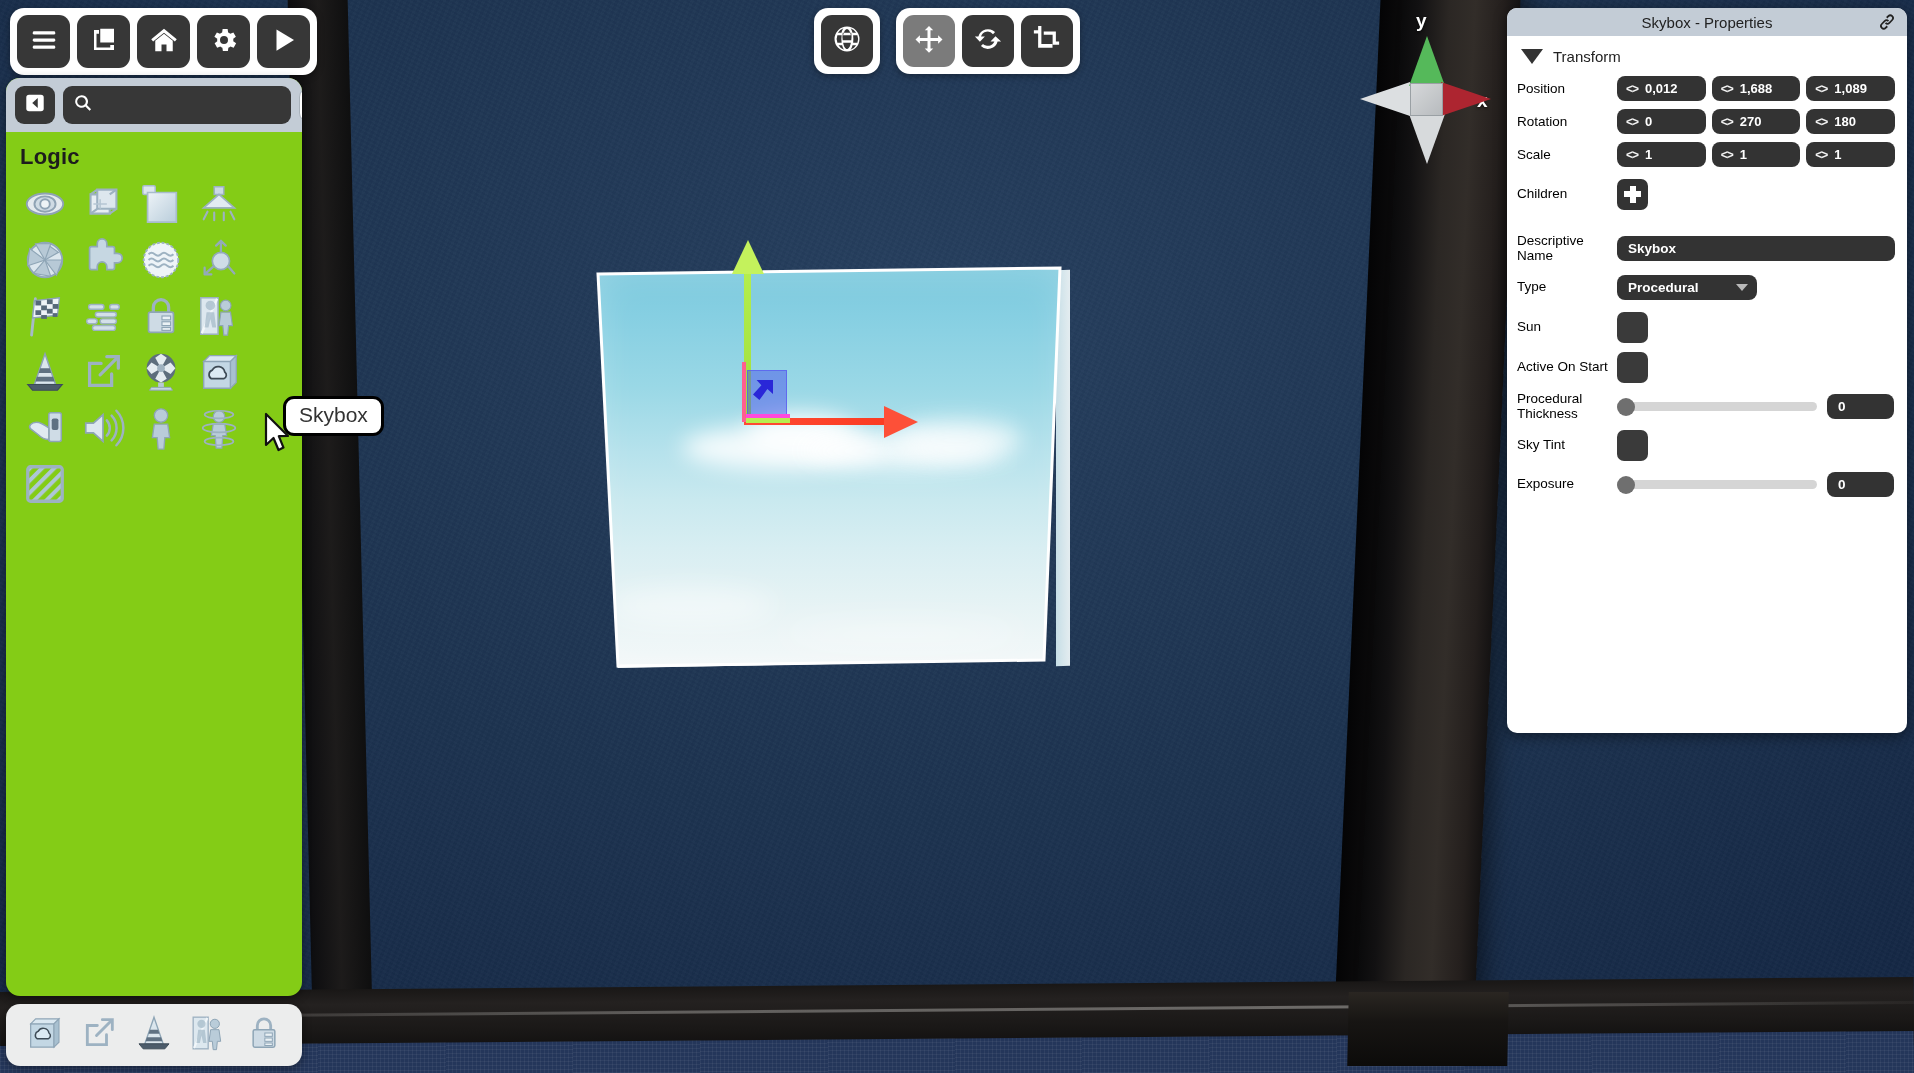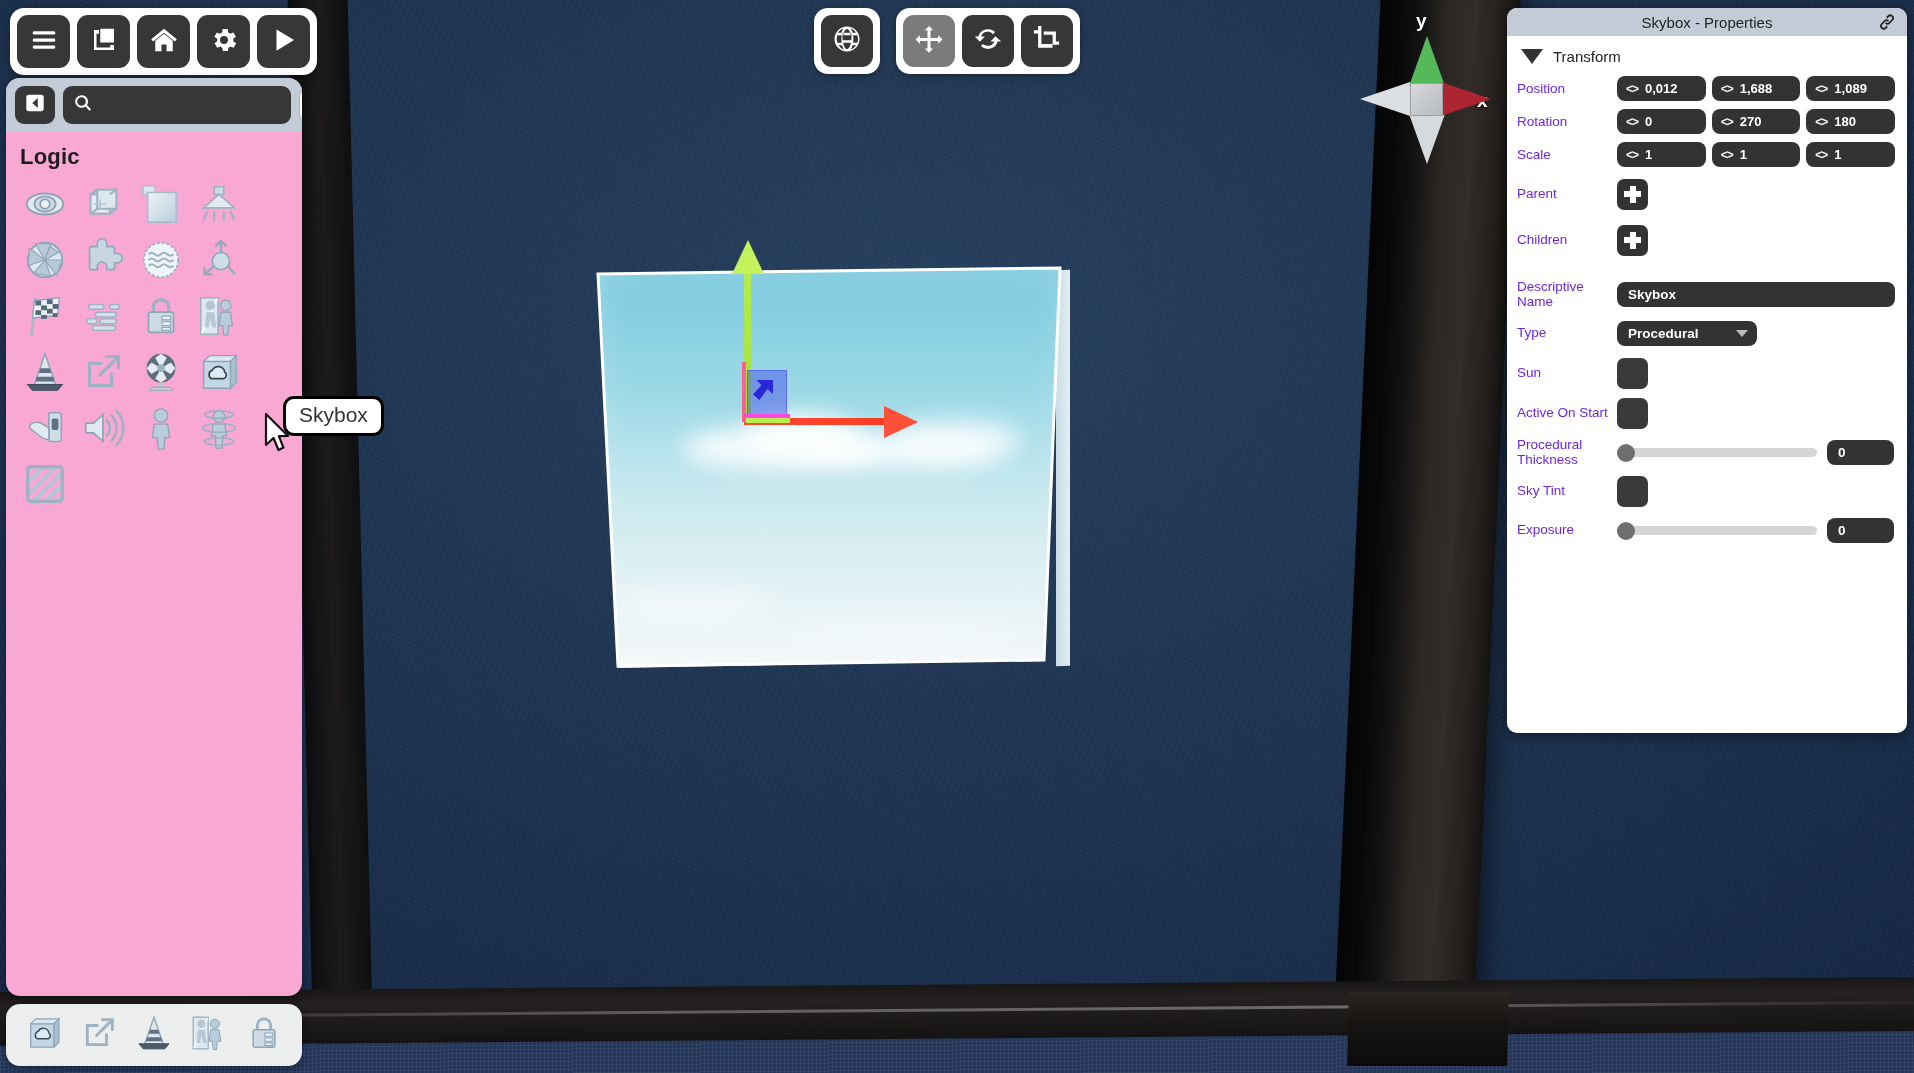--- a/index.html
+++ b/index.html
@@ -161,21 +161,21 @@
   .ag-ny{ left:57px; top:106px; border-left:18px solid transparent; border-right:18px solid transparent;
           border-top:50px solid #d7dadc; }
   .ag-x { left:89px; top:74px; border-top:17px solid transparent; border-bottom:17px solid transparent;
           border-left:50px solid #ad2530; }
   .ag-nx{ left:8px; top:74px; border-top:17px solid transparent; border-bottom:17px solid transparent;
           border-right:50px solid #dcdfe1; }
 
   
   #sidebar {
     position:absolute; left:6px; top:78px; width:296px; height:918px;
-    background:#f9a8d4; border-radius:14px;
+    background:#84cc16; border-radius:14px;
     box-shadow:0 2px 10px rgba(0,0,0,.4);
     display:flex; flex-direction:column; overflow:hidden;
   }
   .sb-search-row {
     background:#c3ccd6; padding:8px 9px; display:flex; align-items:center; gap:8px;
   }
   .sb-collapse {
     width:40px; height:38px; background:#373737; border-radius:9px;
     display:flex; align-items:center; justify-content:center; cursor:pointer; flex:0 0 auto;
   }
@@ -236,21 +236,21 @@
   .pp-link { position:absolute; right:8px; top:2px; width:24px;height:24px; cursor:pointer; }
   .pp-link svg { width:24px;height:24px; fill:#222; }
 
   .pp-body { flex:1; padding:6px 12px 8px 10px; overflow:hidden; }
   .pp-section { display:flex; align-items:center; gap:10px; padding:6px 0 8px 4px; cursor:pointer;}
   .pp-caret { width:0;height:0; border-left:11px solid transparent; border-right:11px solid transparent;
               border-top:15px solid #333; }
   .pp-section-label { font-size:15px; color:#222; }
 
   .pp-row { display:flex; align-items:center; min-height:31px; margin-bottom:2px; }
-  .pp-label { width:100px; font-size:13.5px; color:#6d28d9; line-height:1.12; flex:0 0 auto; padding-right:6px;}
+  .pp-label { width:100px; font-size:13.5px; color:#000000; line-height:1.12; flex:0 0 auto; padding-right:6px;}
   .pp-fields { display:flex; gap:6px; flex:1; }
   .vec {
     background:#333; color:#fff; border-radius:8px; height:25px; min-width:66px; flex:1;
     display:flex; align-items:center; gap:7px; padding:0 9px; cursor:text;
     font-size:13px; font-weight:700;
   }
   .vec .chev { font-size:12px; font-weight:700; color:#fff; opacity:.95; letter-spacing:-1px;}
   .plus-btn {
     width:31px;height:31px; background:#333; border-radius:7px; cursor:pointer;
     display:flex;align-items:center;justify-content:center; position:relative;
@@ -767,26 +767,20 @@
             <span class="chev">&lt;&gt;</span>
             <span>1</span>
           </div>
         <div class="vec">
             <span class="chev">&lt;&gt;</span>
             <span>1</span>
           </div>
       </div>
     </div>
 
-    <div class="pp-row" style="min-height:44px">
-      <div class="pp-label">Parent</div>
-      <div class="pp-fields">
-          <div class="plus-btn"></div>
-        </div>
-    </div>
 
     <div class="pp-row" style="min-height:44px">
       <div class="pp-label">Children</div>
       <div class="pp-fields">
           <div class="plus-btn"></div>
         </div>
     </div>
 
     <div class="pp-gap"></div>
 

